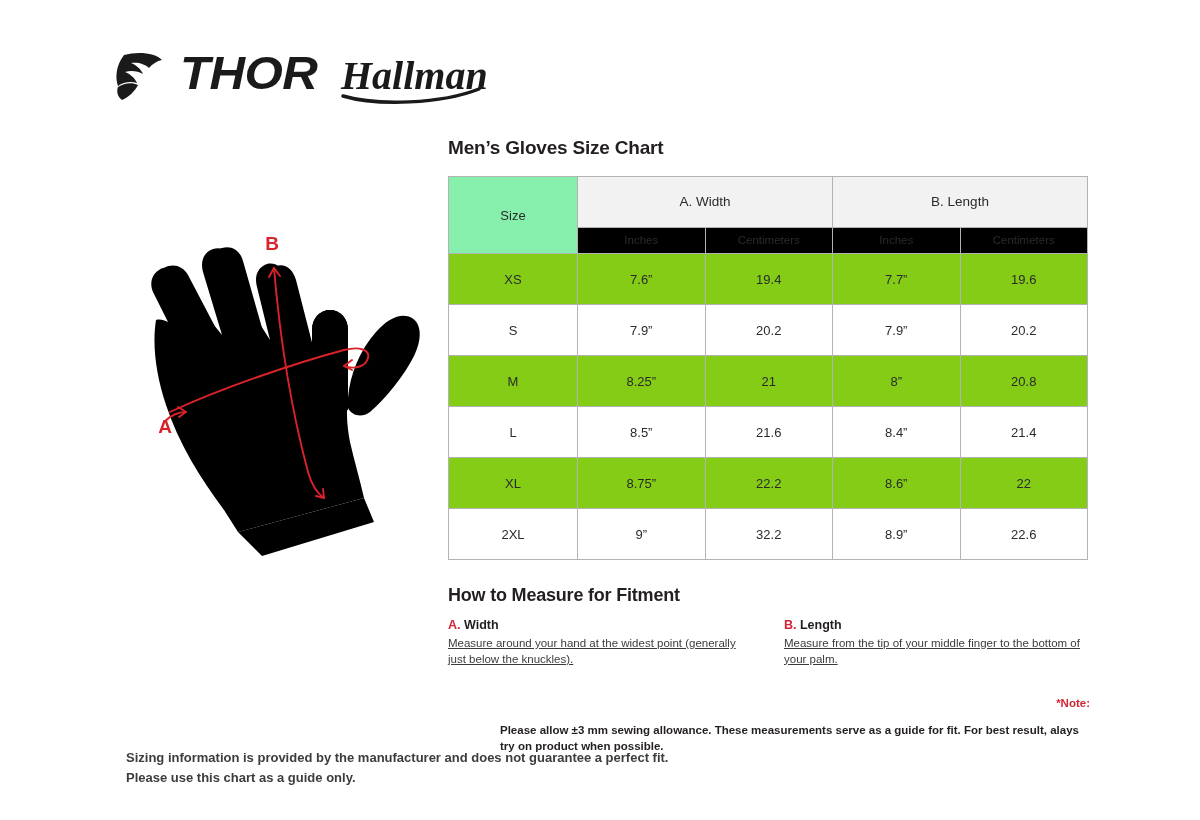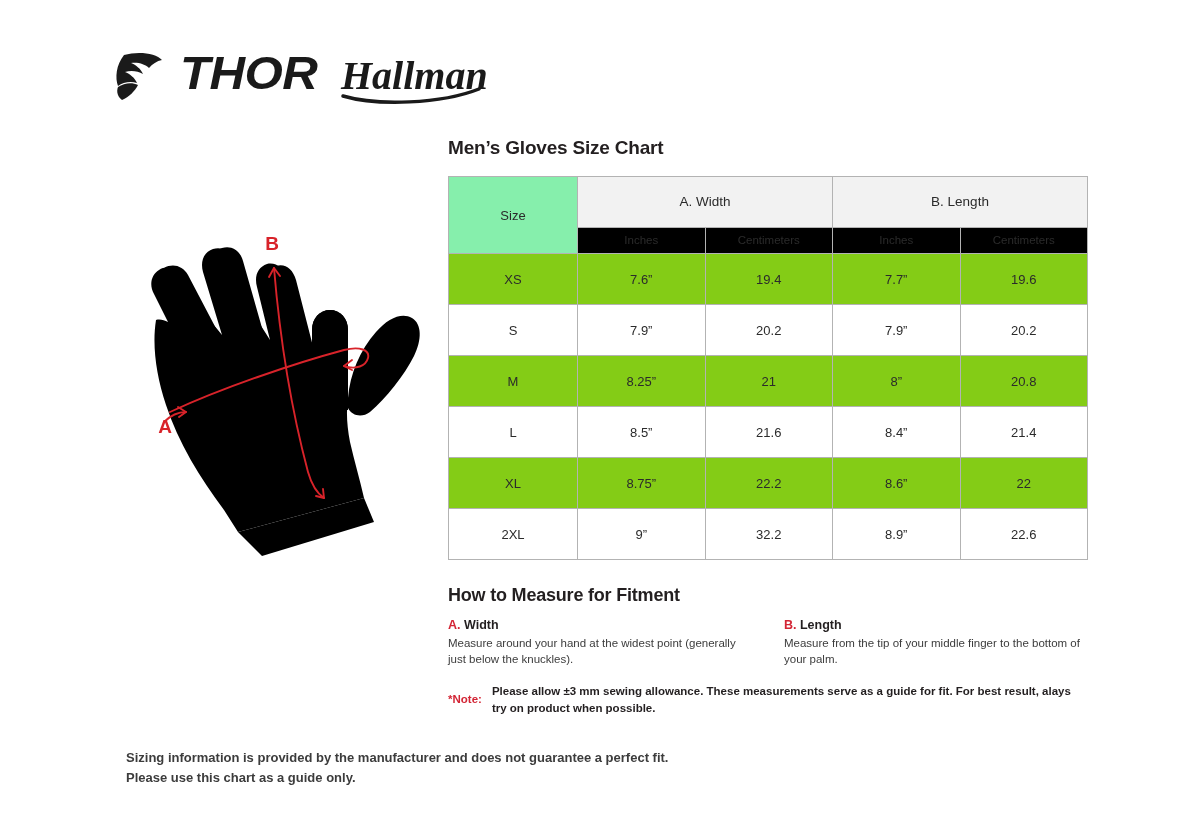--- a/index.html
+++ b/index.html
@@ -144,28 +144,30 @@
     font-weight: 700;
     margin-bottom: 3px;
     line-height: 1.2;
   }
   .measure-head .letter { color: #d32535; }
   .measure-head .word { color: #231f20; }
   .measure-body {
     font-size: 11.5px;
     line-height: 1.35;
     color: #3c3c3c;
+    text-decoration: underline;
   }
 
   
   #note-row {
-    margin-top: 16px;
+    margin-top: 28px;
     display: flex;
     gap: 10px;
-    align-items: center;
+    align-items: flex-end;
+    flex-direction: column;
   }
   #note-label {
     color: #d32535;
     font-weight: 700;
     font-size: 11.5px;
     white-space: nowrap;
     flex: 0 0 auto;
     line-height: 1.45;
   }
   #note-text {

